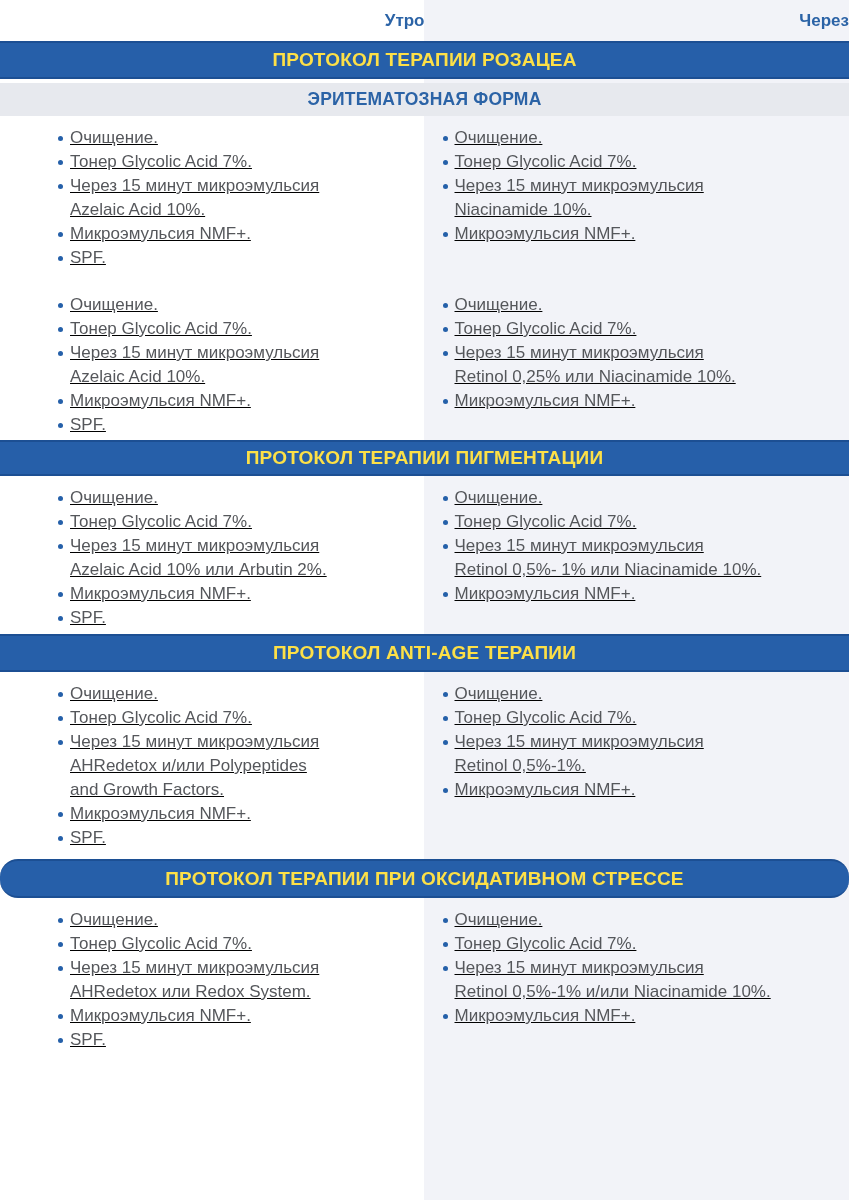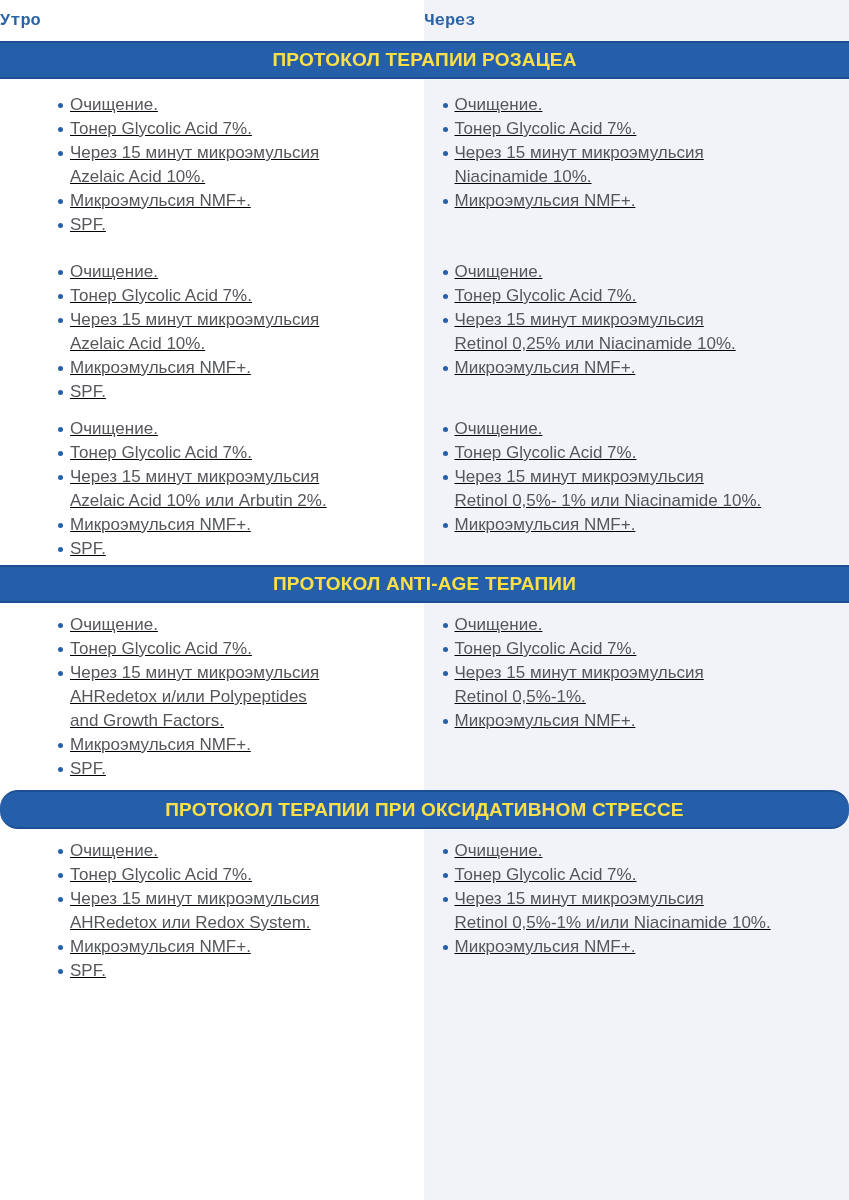--- a/index.html
+++ b/index.html
@@ -20,22 +20,22 @@
     margin:0 auto;
     overflow:hidden;
     background:linear-gradient(to right,#ffffff 0 50%,var(--evening-bg) 50% 100%);
     display:flex;flex-direction:column;
   }
   .row{display:flex;width:100%;}
   .col{width:50%;text-decoration:underline;}
   
   .header-row{height:41px;align-items:center;}
   .day-label{
-    width:50%;text-align:left;
-    color:var(--accent);font-weight:bold;font-size:17px;font-family:Liberation Mono, monospace;
+    width:50%;text-align:right;
+    color:var(--accent);font-weight:bold;font-size:17px;
   }
   
   .banner{
     width:100%;display:flex;align-items:center;justify-content:center;
     text-align:center;flex:0 0 auto;
   }
   .banner.dark{
     background:var(--banner-bg);
     border-top:2px solid var(--banner-border);
     border-bottom:2px solid var(--banner-border);
@@ -78,20 +78,23 @@
 
   <div class="row header-row">
     <div class="day-label">Утро</div>
     <div class="day-label">Через</div>
   </div>
 
   <div class="banner dark h-d1">
     <span>ПРОТОКОЛ ТЕРАПИИ РОЗАЦЕА</span>
   </div>
   <div class="gap4"></div>
+  <div class="banner light h-l1">
+    <span>ЭРИТЕМАТОЗНАЯ ФОРМА</span>
+  </div>
 
   <div class="row content c1">
     <div class="col">
       <ul class="list morning">
         <li>Очищение.</li>
         <li>Тонер Glycolic Acid 7%.</li>
         <li>Через 15 минут микроэмульсия
 Azelaic Acid 10%.</li>
         <li>Микроэмульсия NMF+.</li>
         <li>SPF.</li>
@@ -124,20 +127,23 @@
       <ul class="list evening">
         <li>Очищение.</li>
         <li>Тонер Glycolic Acid 7%.</li>
         <li>Через 15 минут микроэмульсия
 Retinol 0,25% или Niacinamide 10%.</li>
         <li>Микроэмульсия NMF+.</li>
       </ul>
     </div>
   </div>
 
+  <div class="banner dark h-d2">
+    <span>ПРОТОКОЛ ТЕРАПИИ ПИГМЕНТАЦИИ</span>
+  </div>
 
   <div class="row content c3">
     <div class="col">
       <ul class="list morning">
         <li>Очищение.</li>
         <li>Тонер Glycolic Acid 7%.</li>
         <li>Через 15 минут микроэмульсия
 Azelaic Acid 10% или Arbutin 2%.</li>
         <li>Микроэмульсия NMF+.</li>
         <li>SPF.</li>

